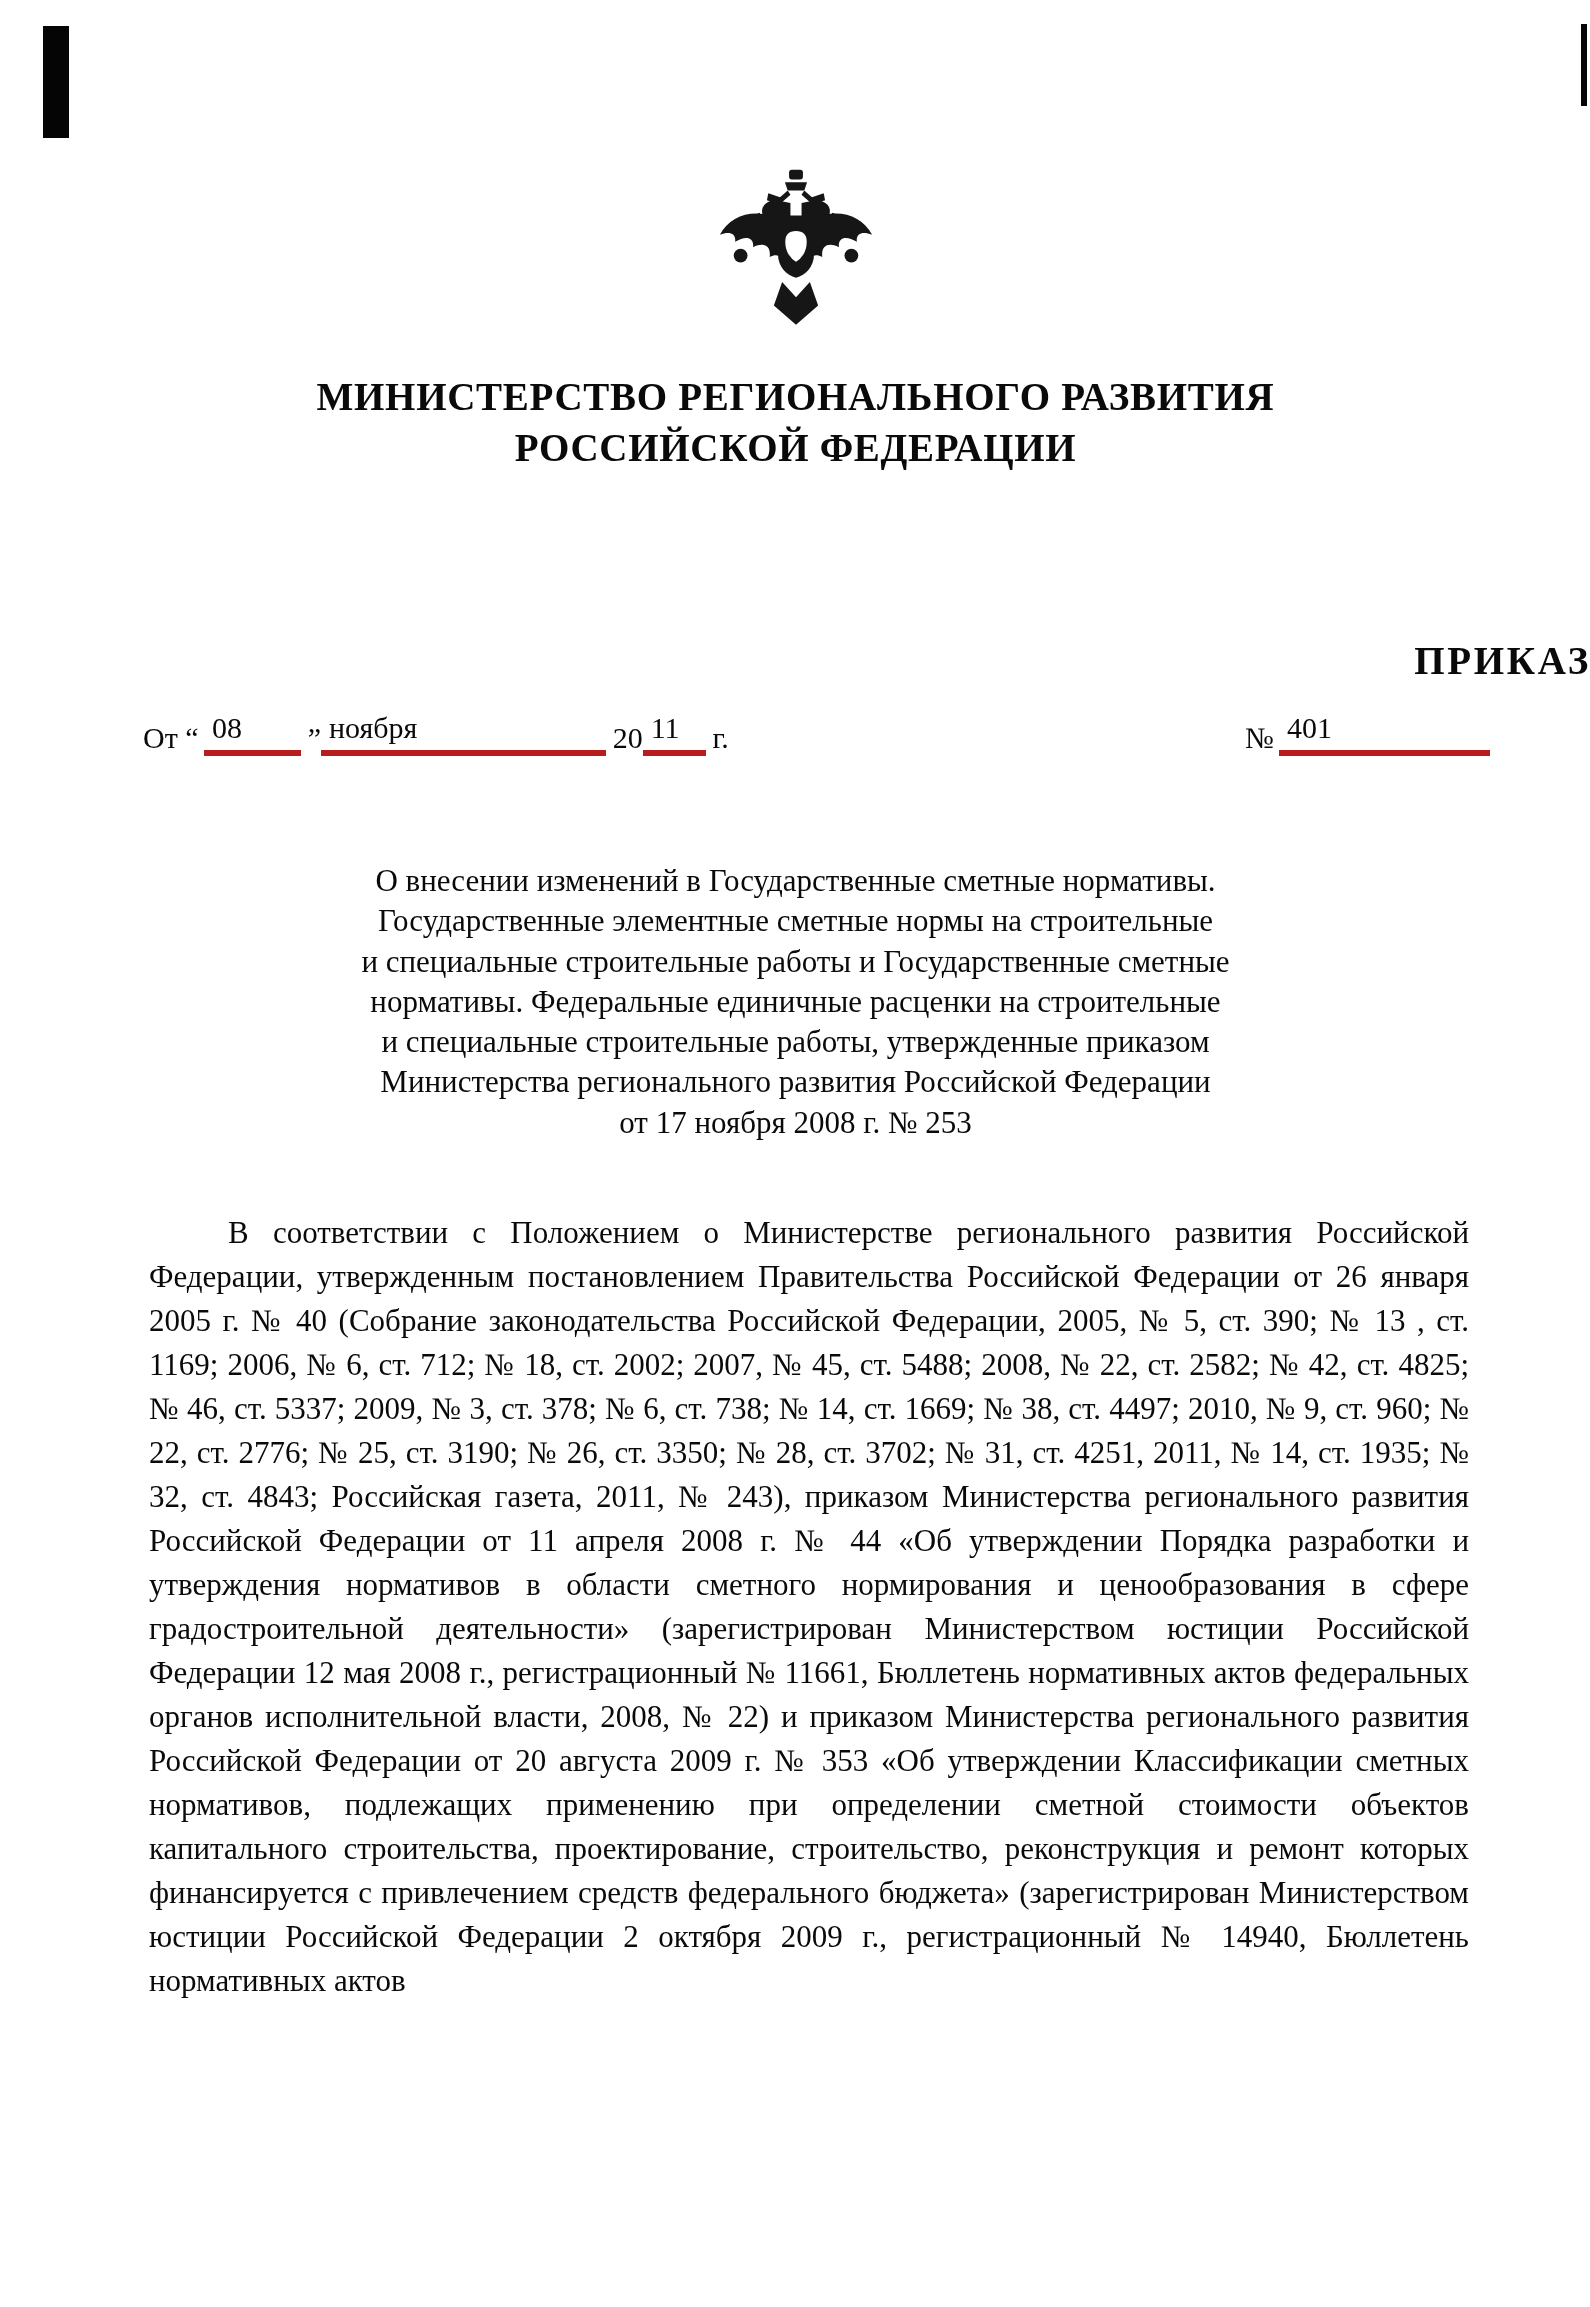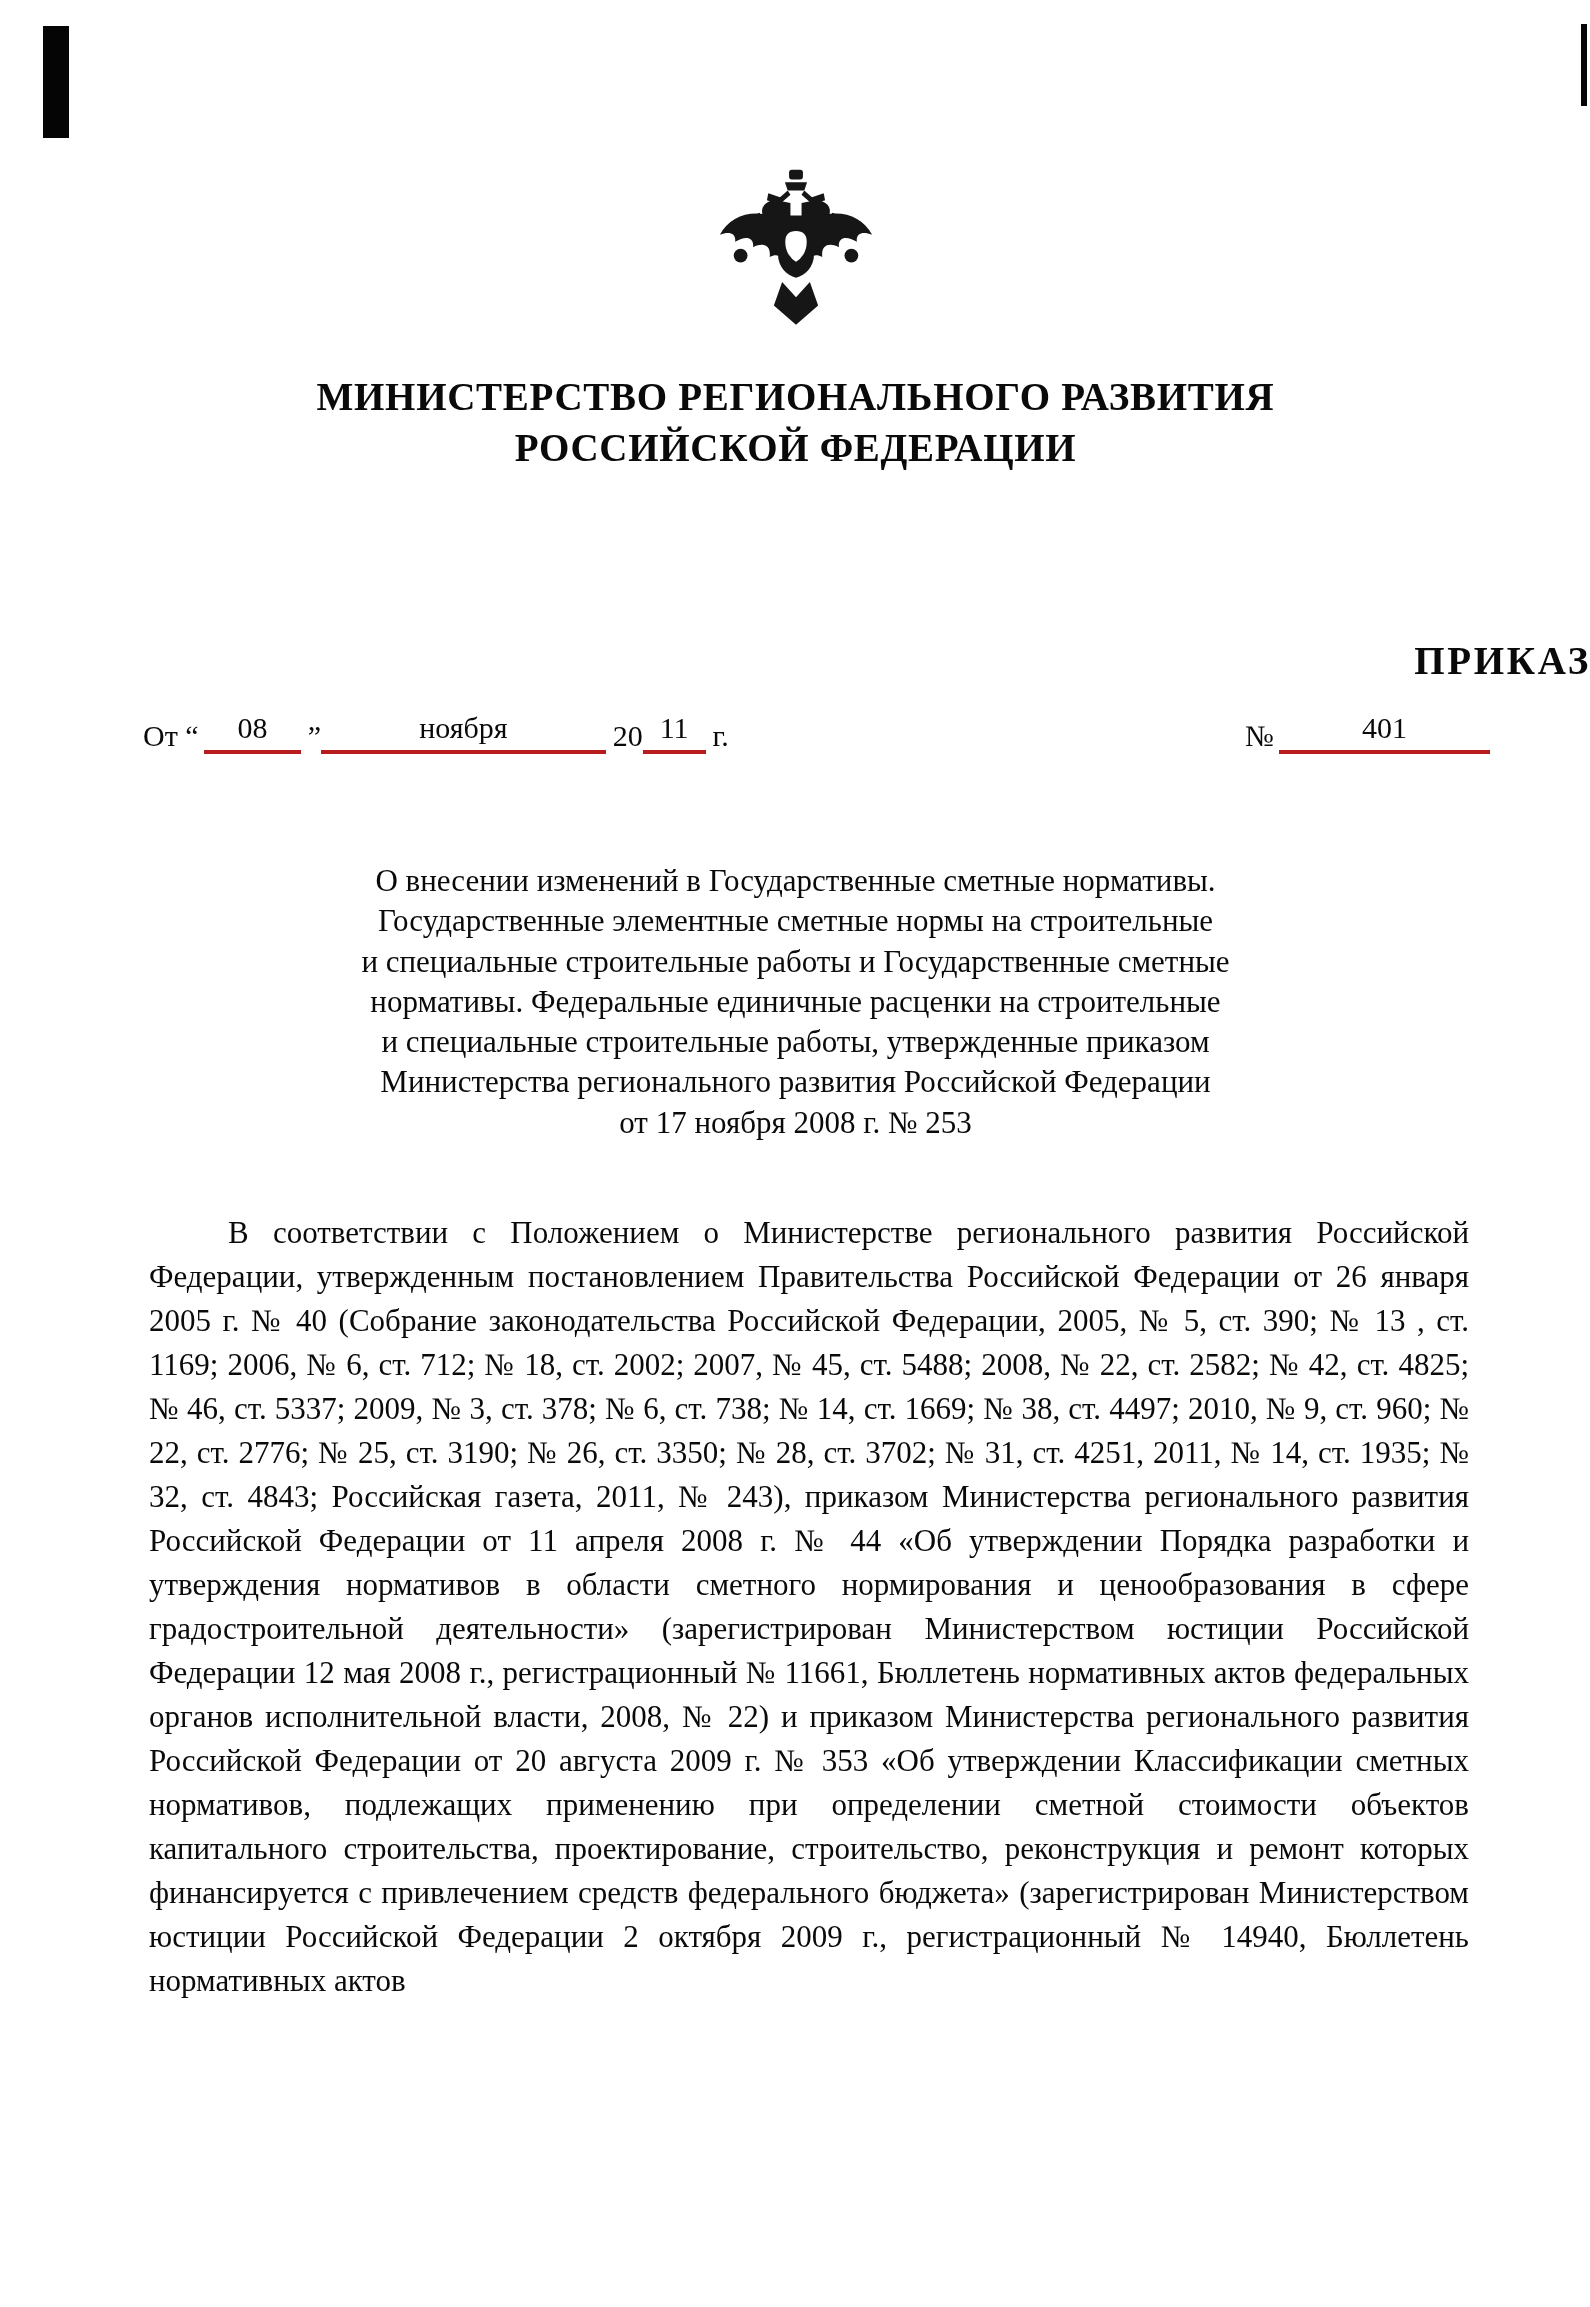--- a/index.html
+++ b/index.html
@@ -70,22 +70,22 @@
     right: 101px;
     display: flex;
     align-items: flex-end;
     font-size: 30px;
     line-height: 1.1;
     margin-left: 14px;
   }
   .dl-text { padding: 0 5.4px 2.7px 0; white-space: nowrap; }
   .dl-text.after { padding: 0 0 2.7px 6.7px; }
   .blank {
-    border-bottom: 4px solid #b91c1c;
-    text-align: center;
+    border-bottom: 6px solid #b91c1c;
+    text-align: left;
     padding: 0 8px 5.4px;
     white-space: nowrap;
   }
   .blank .blank-val { position: relative; top: -1.3px; }
   .blank.day    { min-width: 81px; }
   .blank.month  { min-width: 269px; }
   .blank.year   { min-width: 47px; }
   .blank.number { min-width: 195px; }
   .dl-spacer { flex: 1 1 auto; }
   .subject {

